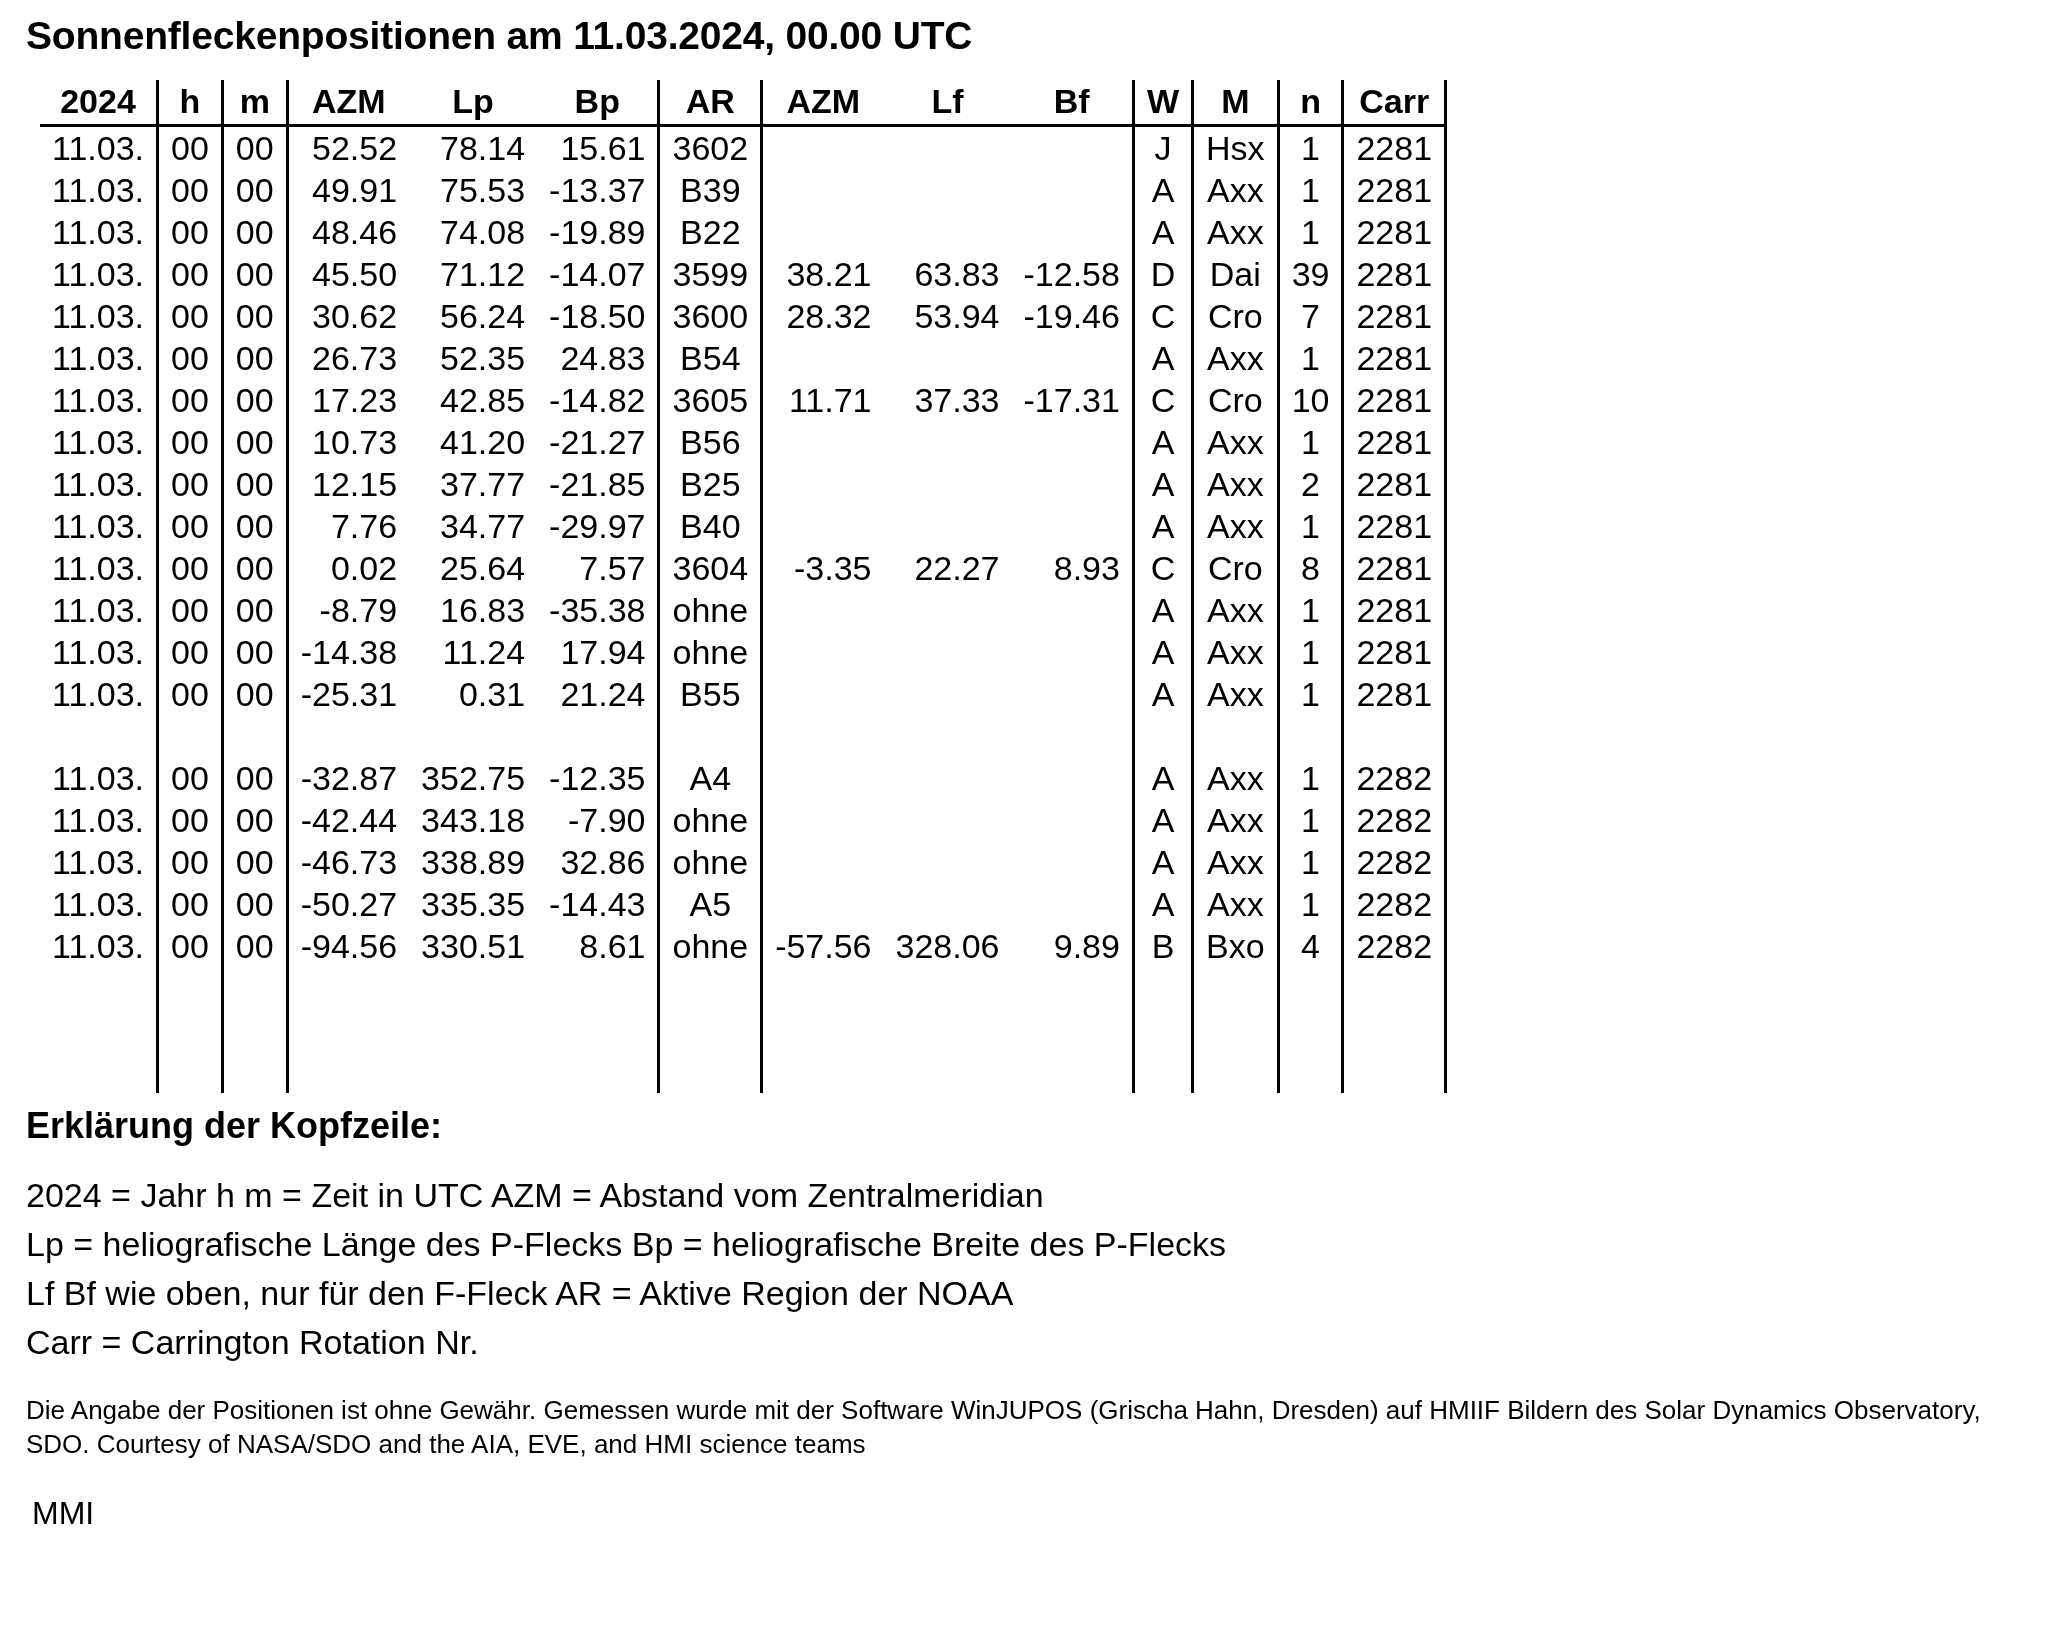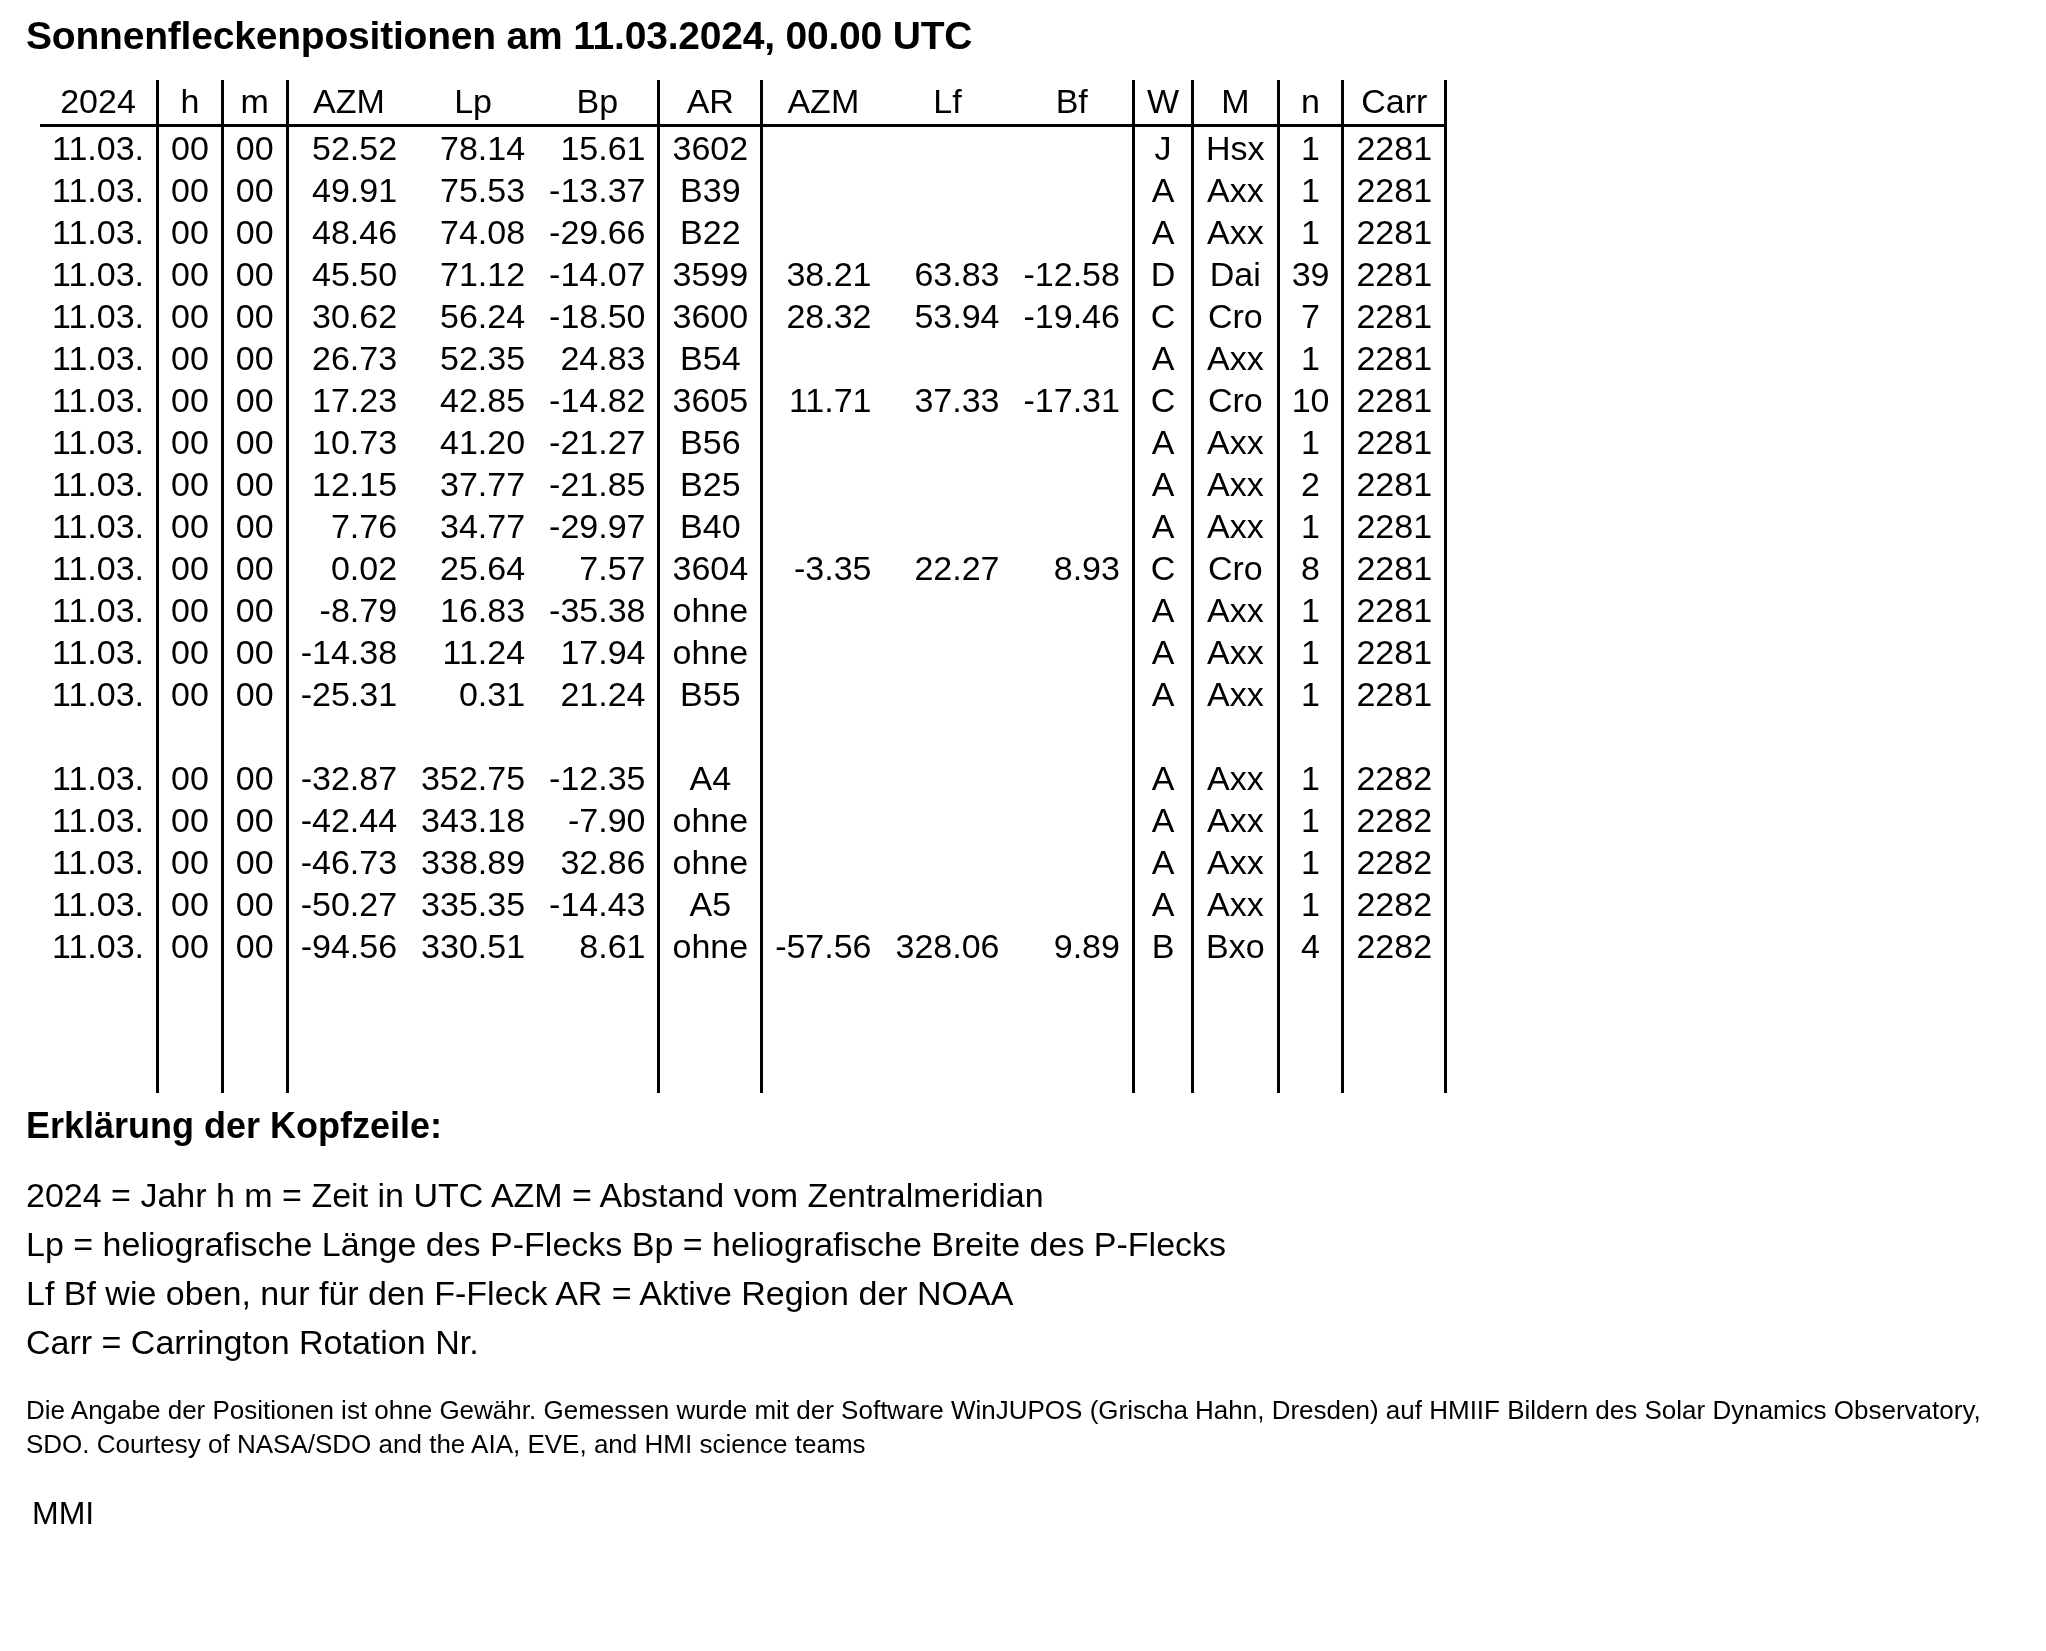--- a/index.html
+++ b/index.html
@@ -32,21 +32,21 @@
   }
   table.sunspots th,
   table.sunspots td {
     padding: 0 12px;
     height: 42px;
     line-height: 42px;
     white-space: nowrap;
     font-weight: normal;
   }
   table.sunspots th {
-    font-weight: normal;
+    font-weight: bold;
     text-align: center;
     padding-bottom: 2px;
   }
   
   .vr {
     border-left: 3px solid #000;
     width: 0;
     padding: 0 !important;
   }
   
@@ -171,21 +171,21 @@
         </tr>
         <tr>
           <td class="ctr">11.03.</td>
           <td class="vr"></td>
           <td class="ctr">00</td>
           <td class="vr"></td>
           <td class="ctr">00</td>
           <td class="vr"></td>
           <td class="num">48.46</td>
           <td class="num">74.08</td>
-          <td class="num">-29.66</td>
+          <td class="num">-19.89</td>
           <td class="vr"></td>
           <td class="lft">B22</td>
           <td class="vr"></td>
           <td class="num">&nbsp;</td>
           <td class="num">&nbsp;</td>
           <td class="num">&nbsp;</td>
           <td class="vr"></td>
           <td class="ctr">A</td>
           <td class="vr"></td>
           <td class="ctr">Axx</td>

